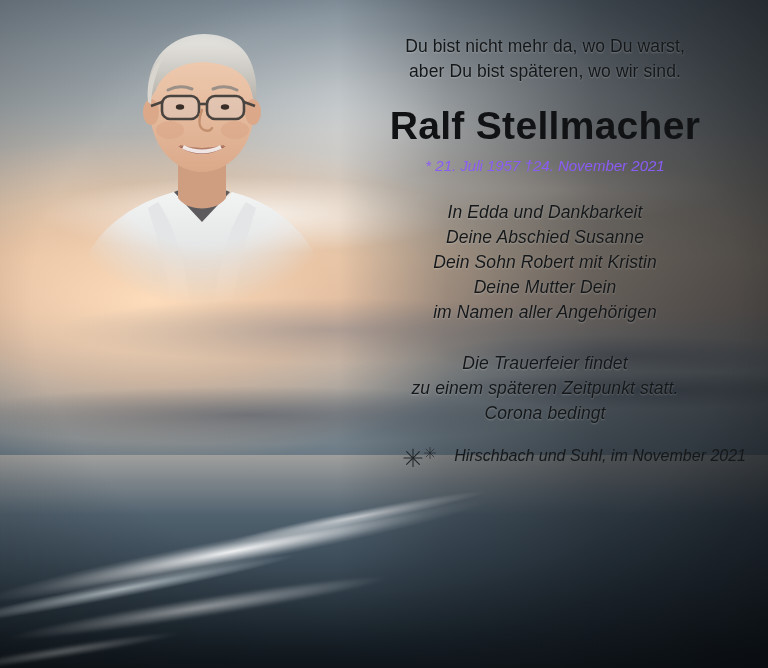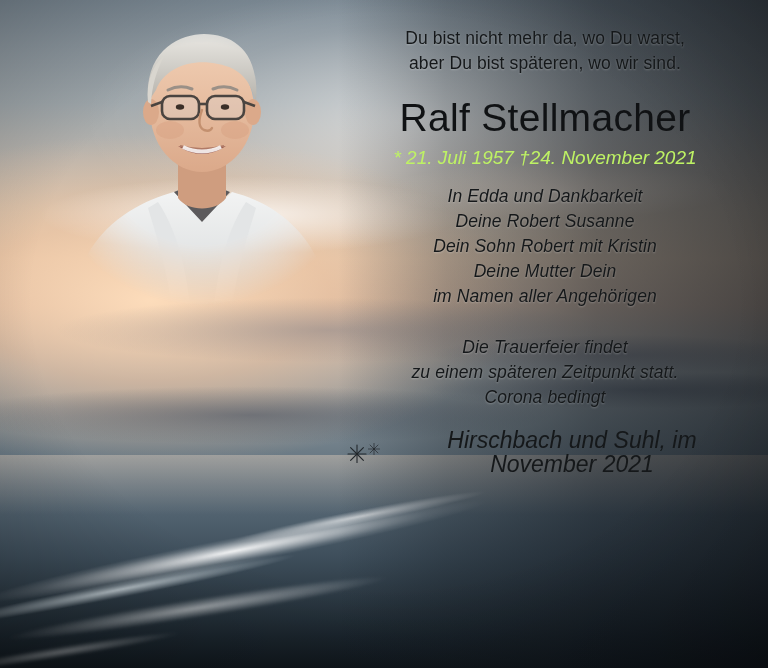--- a/index.html
+++ b/index.html
@@ -121,60 +121,60 @@
     left: 52px; top: 6px;
     width: 300px; height: 300px;
     pointer-events: none;
   }
   .portrait svg { display: block; }
 
   
   .text-col {
     position: absolute;
     right: 22px;
-    top: 26px;
+    top: 34px;
     width: 402px;
     text-align: center;
     color: #1c1c1c;
   }
   .blk { margin-bottom: 18px; }
   .line {
     font-size: 17.5px;
     line-height: 25px;
     color: #15181a;
     letter-spacing: 0.1px;
     text-shadow: 0 1px 2px rgba(255,255,255,0.25);
   }
   .name {
     font-size: 39px;
     line-height: 48px;
-    font-weight: 400;
+    font-weight: 700;
     color: #101214;
     margin-top: 8px;
     margin-bottom: 2px;
     letter-spacing: 0.3px;
   }
   .dates {
-    font-size: 19px;
+    font-size: 15px;
     line-height: 28px;
-    color: #bef264;
-    margin-bottom: 12px;
+    color: #8b5cf6;
+    margin-bottom: 20px;
   }
   .italic { font-style: italic; }
   .blk-thanks .line { line-height: 25px; }
   .blk-ceremony { margin-top: 26px; }
   .footer-row {
     display: flex;
     align-items: center;
     justify-content: flex-end;
     gap: 8px;
     margin-top: 16px;
   }
   .footer-text {
-    font-size: 23px;
+    font-size: 16px;
     line-height: 24px;
     color: #15181a;
   }
   .deco {
     width: 46px;
     height: 22px;
     flex: 0 0 46px;
   }
 </style>
 </head>
@@ -267,21 +267,21 @@
       <div class="line">Du bist nicht mehr da, wo Du warst,</div>
       <div class="line">aber Du bist späteren, wo wir sind.</div>
     </div>
 
 
     <div class="name">Ralf Stellmacher</div>
     <div class="dates italic">* 21. Juli 1957   †24. November 2021</div>
 
     <div class="blk blk-thanks">
       <div class="line italic">In Edda und Dankbarkeit</div>
-      <div class="line italic">Deine Robert Susanne</div>
+      <div class="line italic">Deine Abschied Susanne</div>
       <div class="line italic">Dein Sohn Robert mit Kristin</div>
       <div class="line italic">Deine Mutter Dein</div>
       <div class="line italic">im Namen aller Angehörigen</div>
     </div>
 
     <div class="blk blk-ceremony">
       <div class="line italic">Die Trauerfeier findet</div>
       <div class="line italic">zu einem späteren Zeitpunkt statt.</div>
       <div class="line italic">Corona bedingt</div>
     </div>

